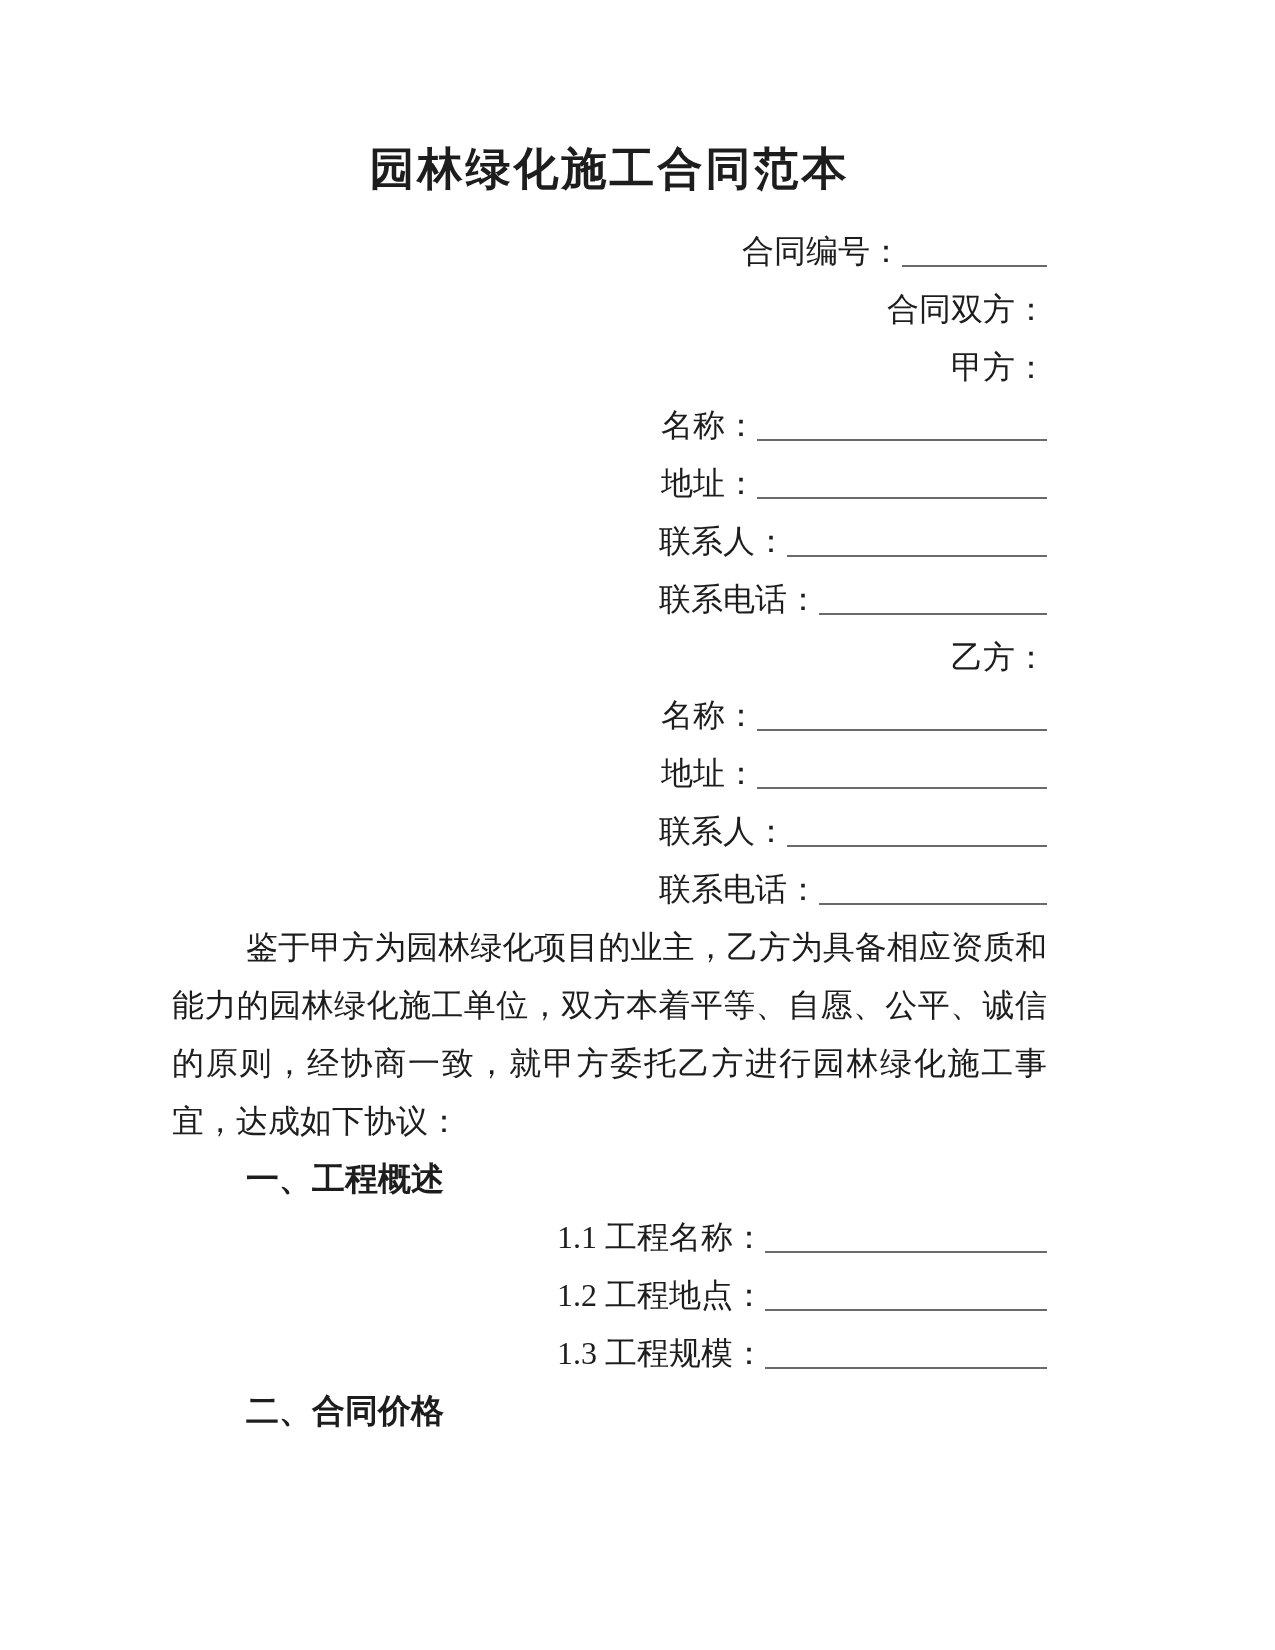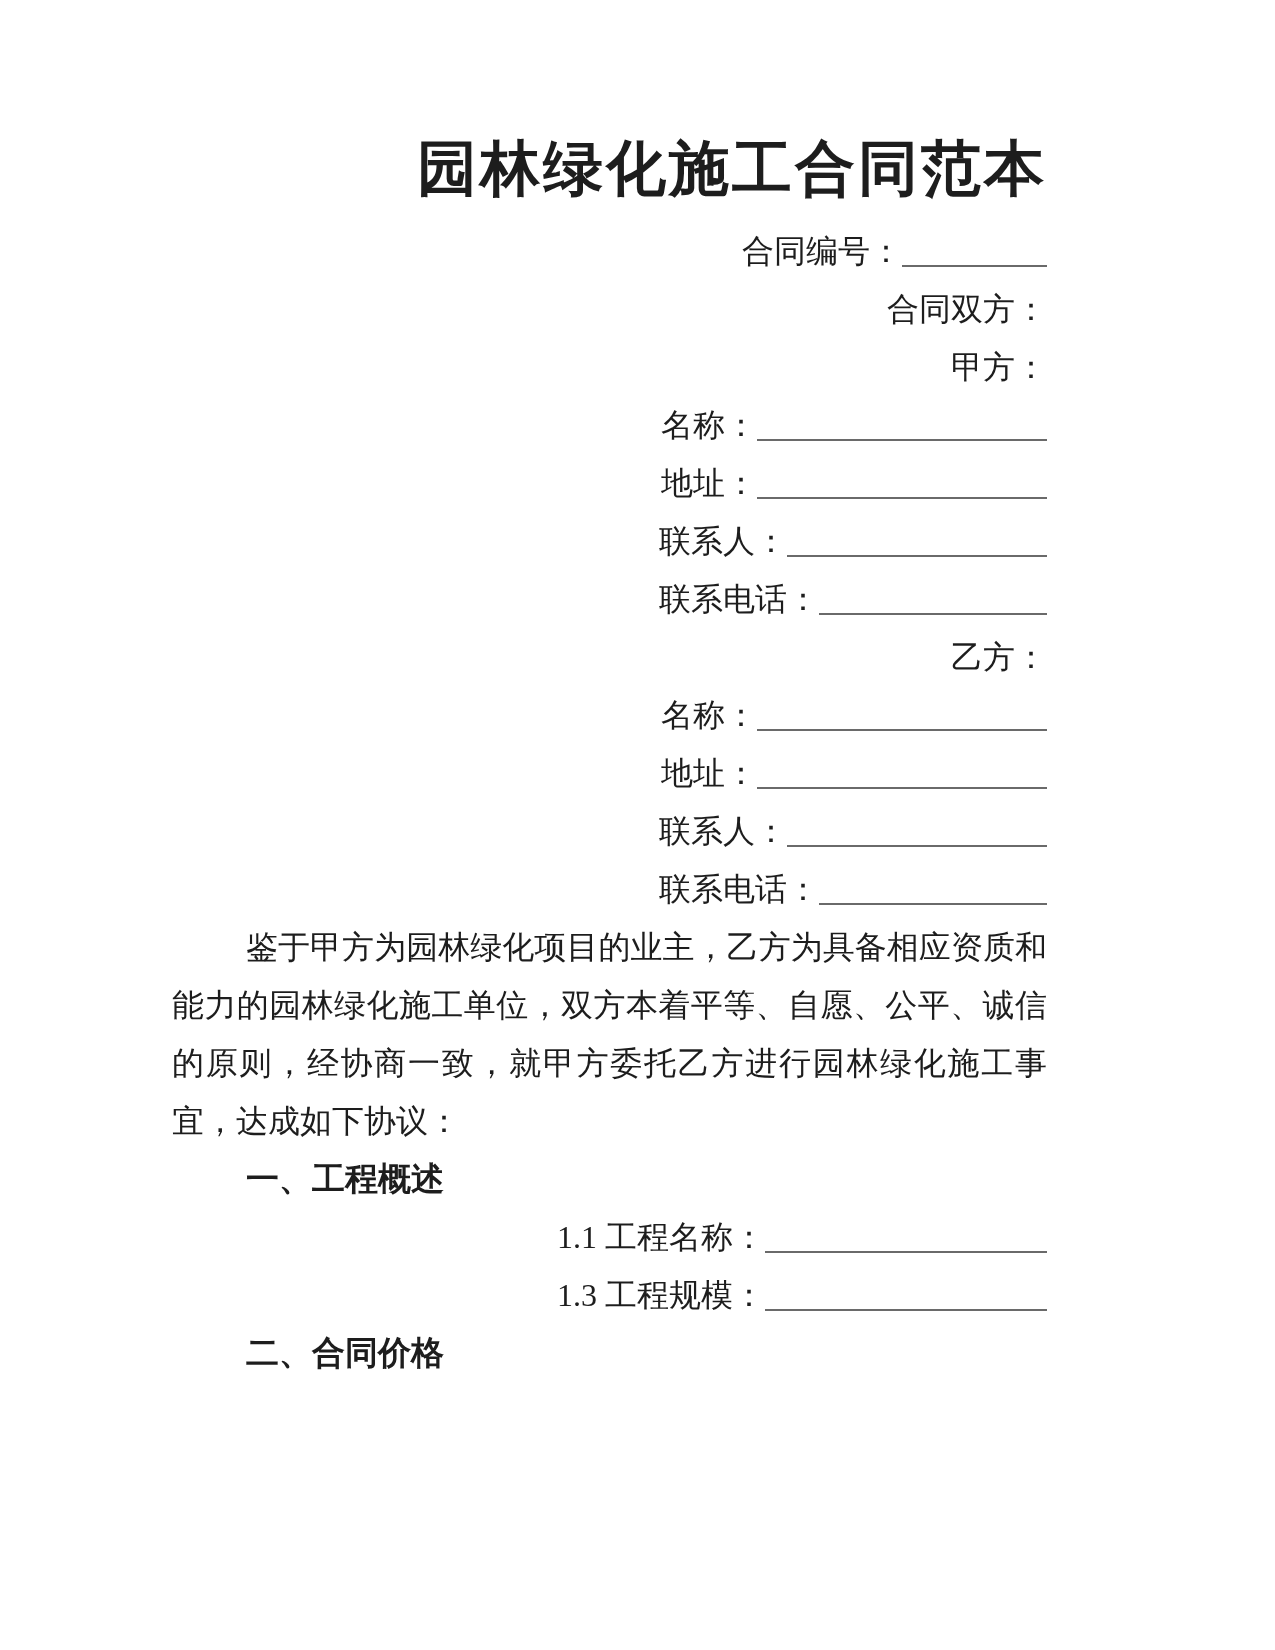--- a/index.html
+++ b/index.html
@@ -14,24 +14,24 @@
     background: #ffffff;
     color: #1d1d1d;
     font-family: "Liberation Serif", "DejaVu Serif", serif;
     overflow: hidden;
   }
   .doc {
     padding: 142px 228px 0 172px;
   }
   .title {
     margin: 0 0 26px 0;
-    font-size: 60px;
+    font-size: 45px;
     line-height: 54px;
     font-weight: bold;
-    text-align: right;
+    text-align: center;
     letter-spacing: 3px;
     white-space: nowrap;
   }
   .row {
     font-size: 32px;
     line-height: 58px;
     height: 58px;
     text-indent: 74px;
     white-space: nowrap;
     text-align: right;
@@ -122,20 +122,23 @@
     </div>
 
     <p class="para">鉴于甲方为园林绿化项目的业主，乙方为具备相应资质和能力的园林绿化施工单位，双方本着平等、自愿、公平、诚信的原则，经协商一致，就甲方委托乙方进行园林绿化施工事宜，达成如下协议：</p>
 
     <h2 class="heading">一、工程概述</h2>
 
     <div class="row">
       <span>1.1 工程名称：</span><span class="blank bl-item"></span>
     </div>
 
+    <div class="row">
+      <span>1.2 工程地点：</span><span class="blank bl-item"></span>
+    </div>
 
     <div class="row">
       <span>1.3 工程规模：</span><span class="blank bl-item"></span>
     </div>
 
 
     <h2 class="heading">二、合同价格</h2>
 
   </div>
 </div>

